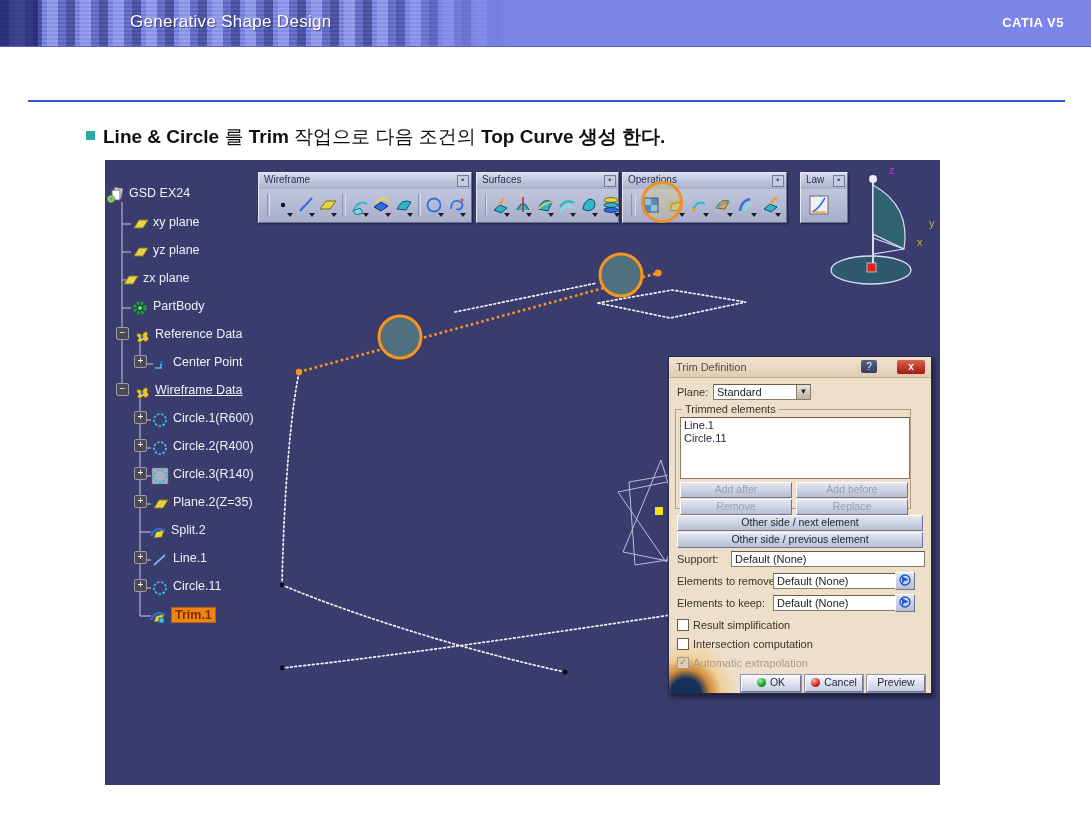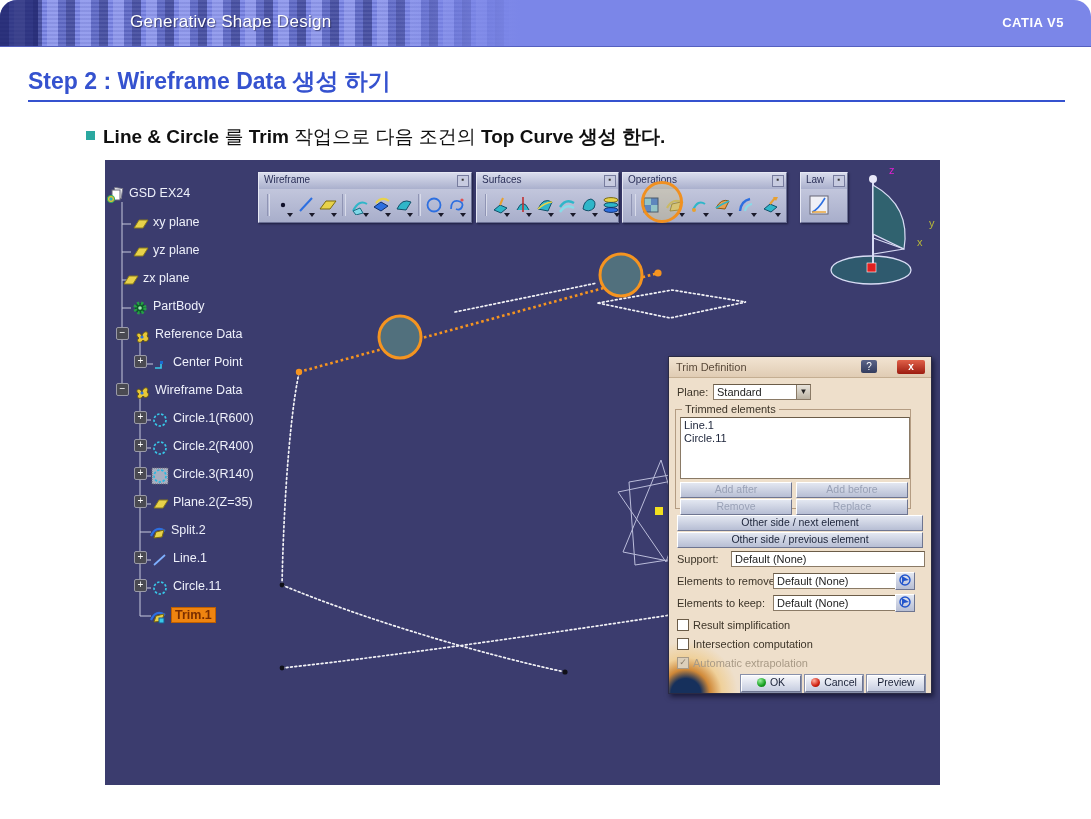--- a/index.html
+++ b/index.html
@@ -1,17 +1,17 @@
 <!DOCTYPE html>
 <html><head>
 <meta charset="utf-8">
 <style>
   html,body{margin:0;padding:0;background:#fff;}
   #stage{position:relative;width:1091px;height:819px;overflow:hidden;
-         font-family:"Liberation Sans",sans-serif;background:#fff;border-radius:17px;}
+         font-family:"Liberation Sans",sans-serif;background:#fff;}
 
   
   .band{position:absolute;left:0;width:1091px;background:#7b86e8;}
   #band-top{top:0;height:46px;border-bottom:1px solid #5560c0;}
   #band-bottom{top:786px;height:33px;border-top:1px solid #5560c0;}
   .collage{position:absolute;left:0;top:0;height:100%;width:520px;
     background:
       linear-gradient(90deg,rgba(123,134,232,0) 72%,#7b86e8 100%),
       repeating-linear-gradient(90deg,rgba(28,34,100,.50) 0 9px,rgba(118,128,220,.18) 9px 14px,rgba(168,175,242,.45) 14px 25px,rgba(58,68,150,.38) 25px 33px),
       repeating-linear-gradient(0deg,rgba(255,255,255,.10) 0 2px,rgba(10,14,60,.10) 2px 4px);}
@@ -33,21 +33,21 @@
 
   
   #viewport{position:absolute;left:105px;top:160px;width:835px;height:625px;
             background:#3b3c6e;overflow:hidden;}
   #geom{position:absolute;left:0;top:0;z-index:1;pointer-events:none;}
 
   
   .trow{position:absolute;height:18px;display:flex;align-items:flex-start;z-index:2;
         color:#eef0fa;font-size:12.5px;white-space:nowrap;}
   .trow .lbl{margin-left:4px;}
-  .trow .u{}
+  .trow .u{text-decoration:underline;}
   .trow .hl{background:#ef8410;color:#7a2e00;font-weight:bold;padding:0 3px;border:1px solid #c06000;}
   .exp{width:11px;height:11px;background:#4a4a52;border:1px solid #9a9aa8;border-radius:2px;
        color:#fff;font-size:10px;line-height:9px;text-align:center;margin-right:4px;flex:none;}
   .ticon{width:18px;height:18px;flex:none;}
 
   
   .tbar{position:absolute;z-index:3;background:linear-gradient(#c6cadf,#9ba1c2);
         border:1px solid #6a6f94;border-top-color:#e6e8f4;border-left-color:#e6e8f4;
         box-shadow:1px 1px 2px rgba(0,0,20,.5);}
   .tbar-title{height:15px;font-size:10px;color:#2a2f58;padding:1px 4px 0 5px;position:relative;
@@ -108,21 +108,20 @@
 <div id="stage">
 
   <div class="band" id="band-top">
     <div class="collage">
         <div class="darkcap"></div>
       </div>
     <div id="app-title">Generative Shape Design</div>
     <div id="brand">CATIA V5</div>
   </div>
 
-  <div id="page-title"><span>Step 2 : Wireframe Data</span><span class="ko"> 생성 하기</span></div>
   <div id="title-rule"></div>
 
   <div id="bullet-row">
     <span id="bullet-sq"></span>
     <span id="bullet-text"><b>Line &amp; Circle</b><span> 를 </span><b>Trim</b><span> 작업으로 다음 조건의 </span><b>Top Curve</b><b> 생성 한다.</b></span>
   </div>
 
   <div id="viewport">
 
     <svg id="geom" width="835" height="625" viewBox="0 0 835 625">

